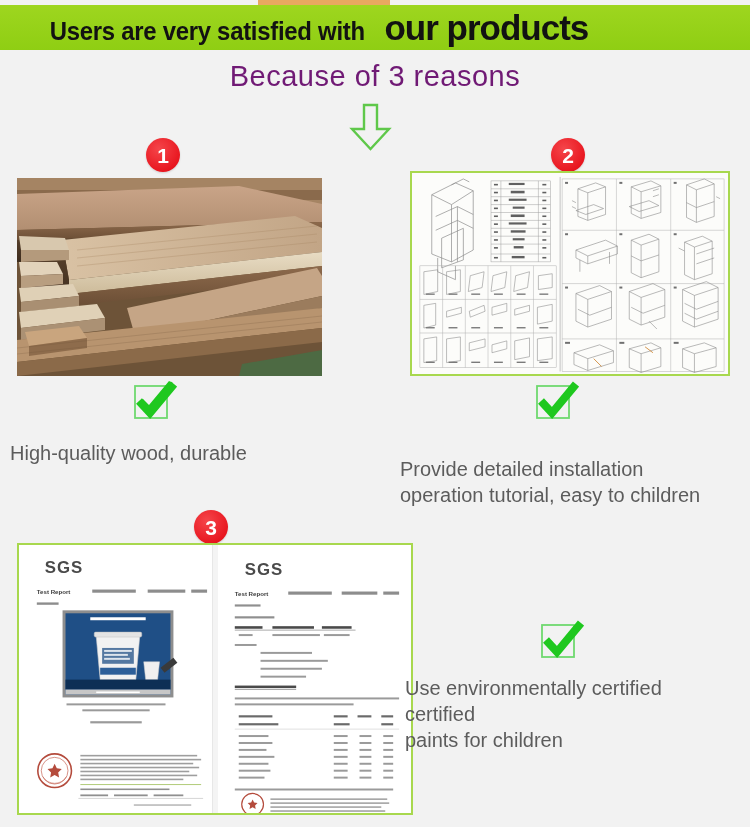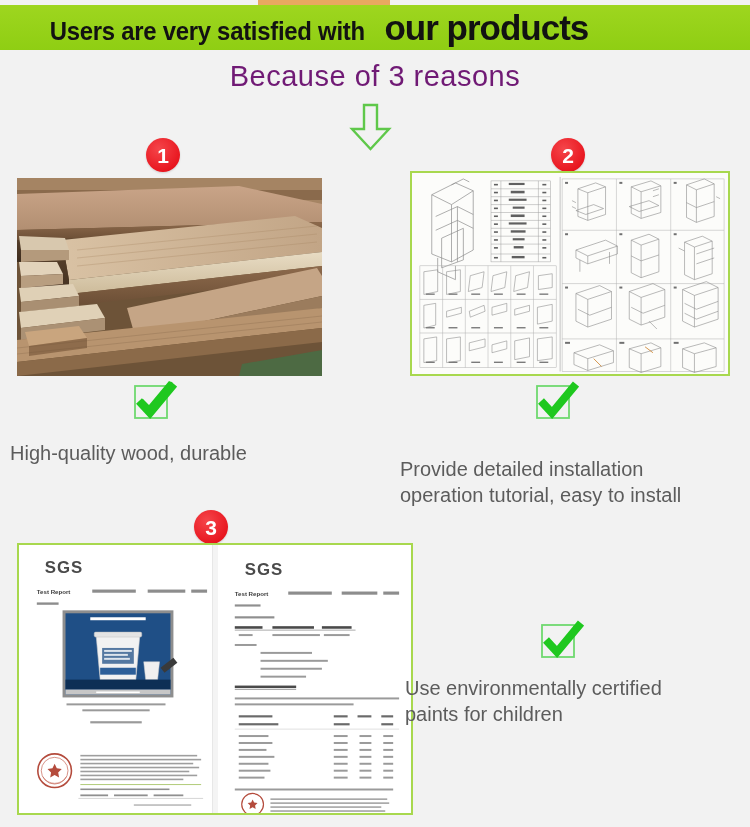--- a/index.html
+++ b/index.html
@@ -492,21 +492,21 @@
 
 <div class="check check-2">
   <svg width="44" height="44" viewBox="0 0 44 44">
     <rect x="2" y="5" width="32" height="32" fill="none" stroke="#6fd96f" stroke-width="1.8"></rect>
     <path d="M6 20 L17 32 L41 3" fill="none" stroke="#1fc81f" stroke-width="8" stroke-linecap="butt" stroke-linejoin="miter"></path>
   </svg>
 </div>
 
 <div class="caption cap-2">
   <span class="cap-line">Provide detailed installation</span>
-  <span class="cap-line">operation tutorial, easy to install</span>
+  <span class="cap-line">operation tutorial, easy to children</span>
 </div>
 
 <div class="num-badge num-3">3</div>
 
 <div class="sgs-panel">
   <svg class="sgs-art" viewBox="0 0 396 272" preserveAspectRatio="none">
     <rect x="0" y="0" width="396" height="272" fill="#ffffff"></rect>
 
     <line x1="196" y1="0" x2="196" y2="272" stroke="#cfcfcf" stroke-width="1"></line>
     <rect x="196" y="0" width="5" height="272" fill="#f4f4f4"></rect>
@@ -680,14 +680,15 @@
 
 <div class="check check-3">
   <svg width="44" height="44" viewBox="0 0 44 44">
     <rect x="2" y="5" width="32" height="32" fill="none" stroke="#6fd96f" stroke-width="1.8"></rect>
     <path d="M6 20 L17 32 L41 3" fill="none" stroke="#1fc81f" stroke-width="8" stroke-linecap="butt" stroke-linejoin="miter"></path>
   </svg>
 </div>
 
 <div class="caption cap-3">
   <span class="cap-line">Use environmentally certified</span>
+  <span class="cap-line">certified</span>
   <span class="cap-line">paints for children</span>
 </div>
 
 </body></html>

